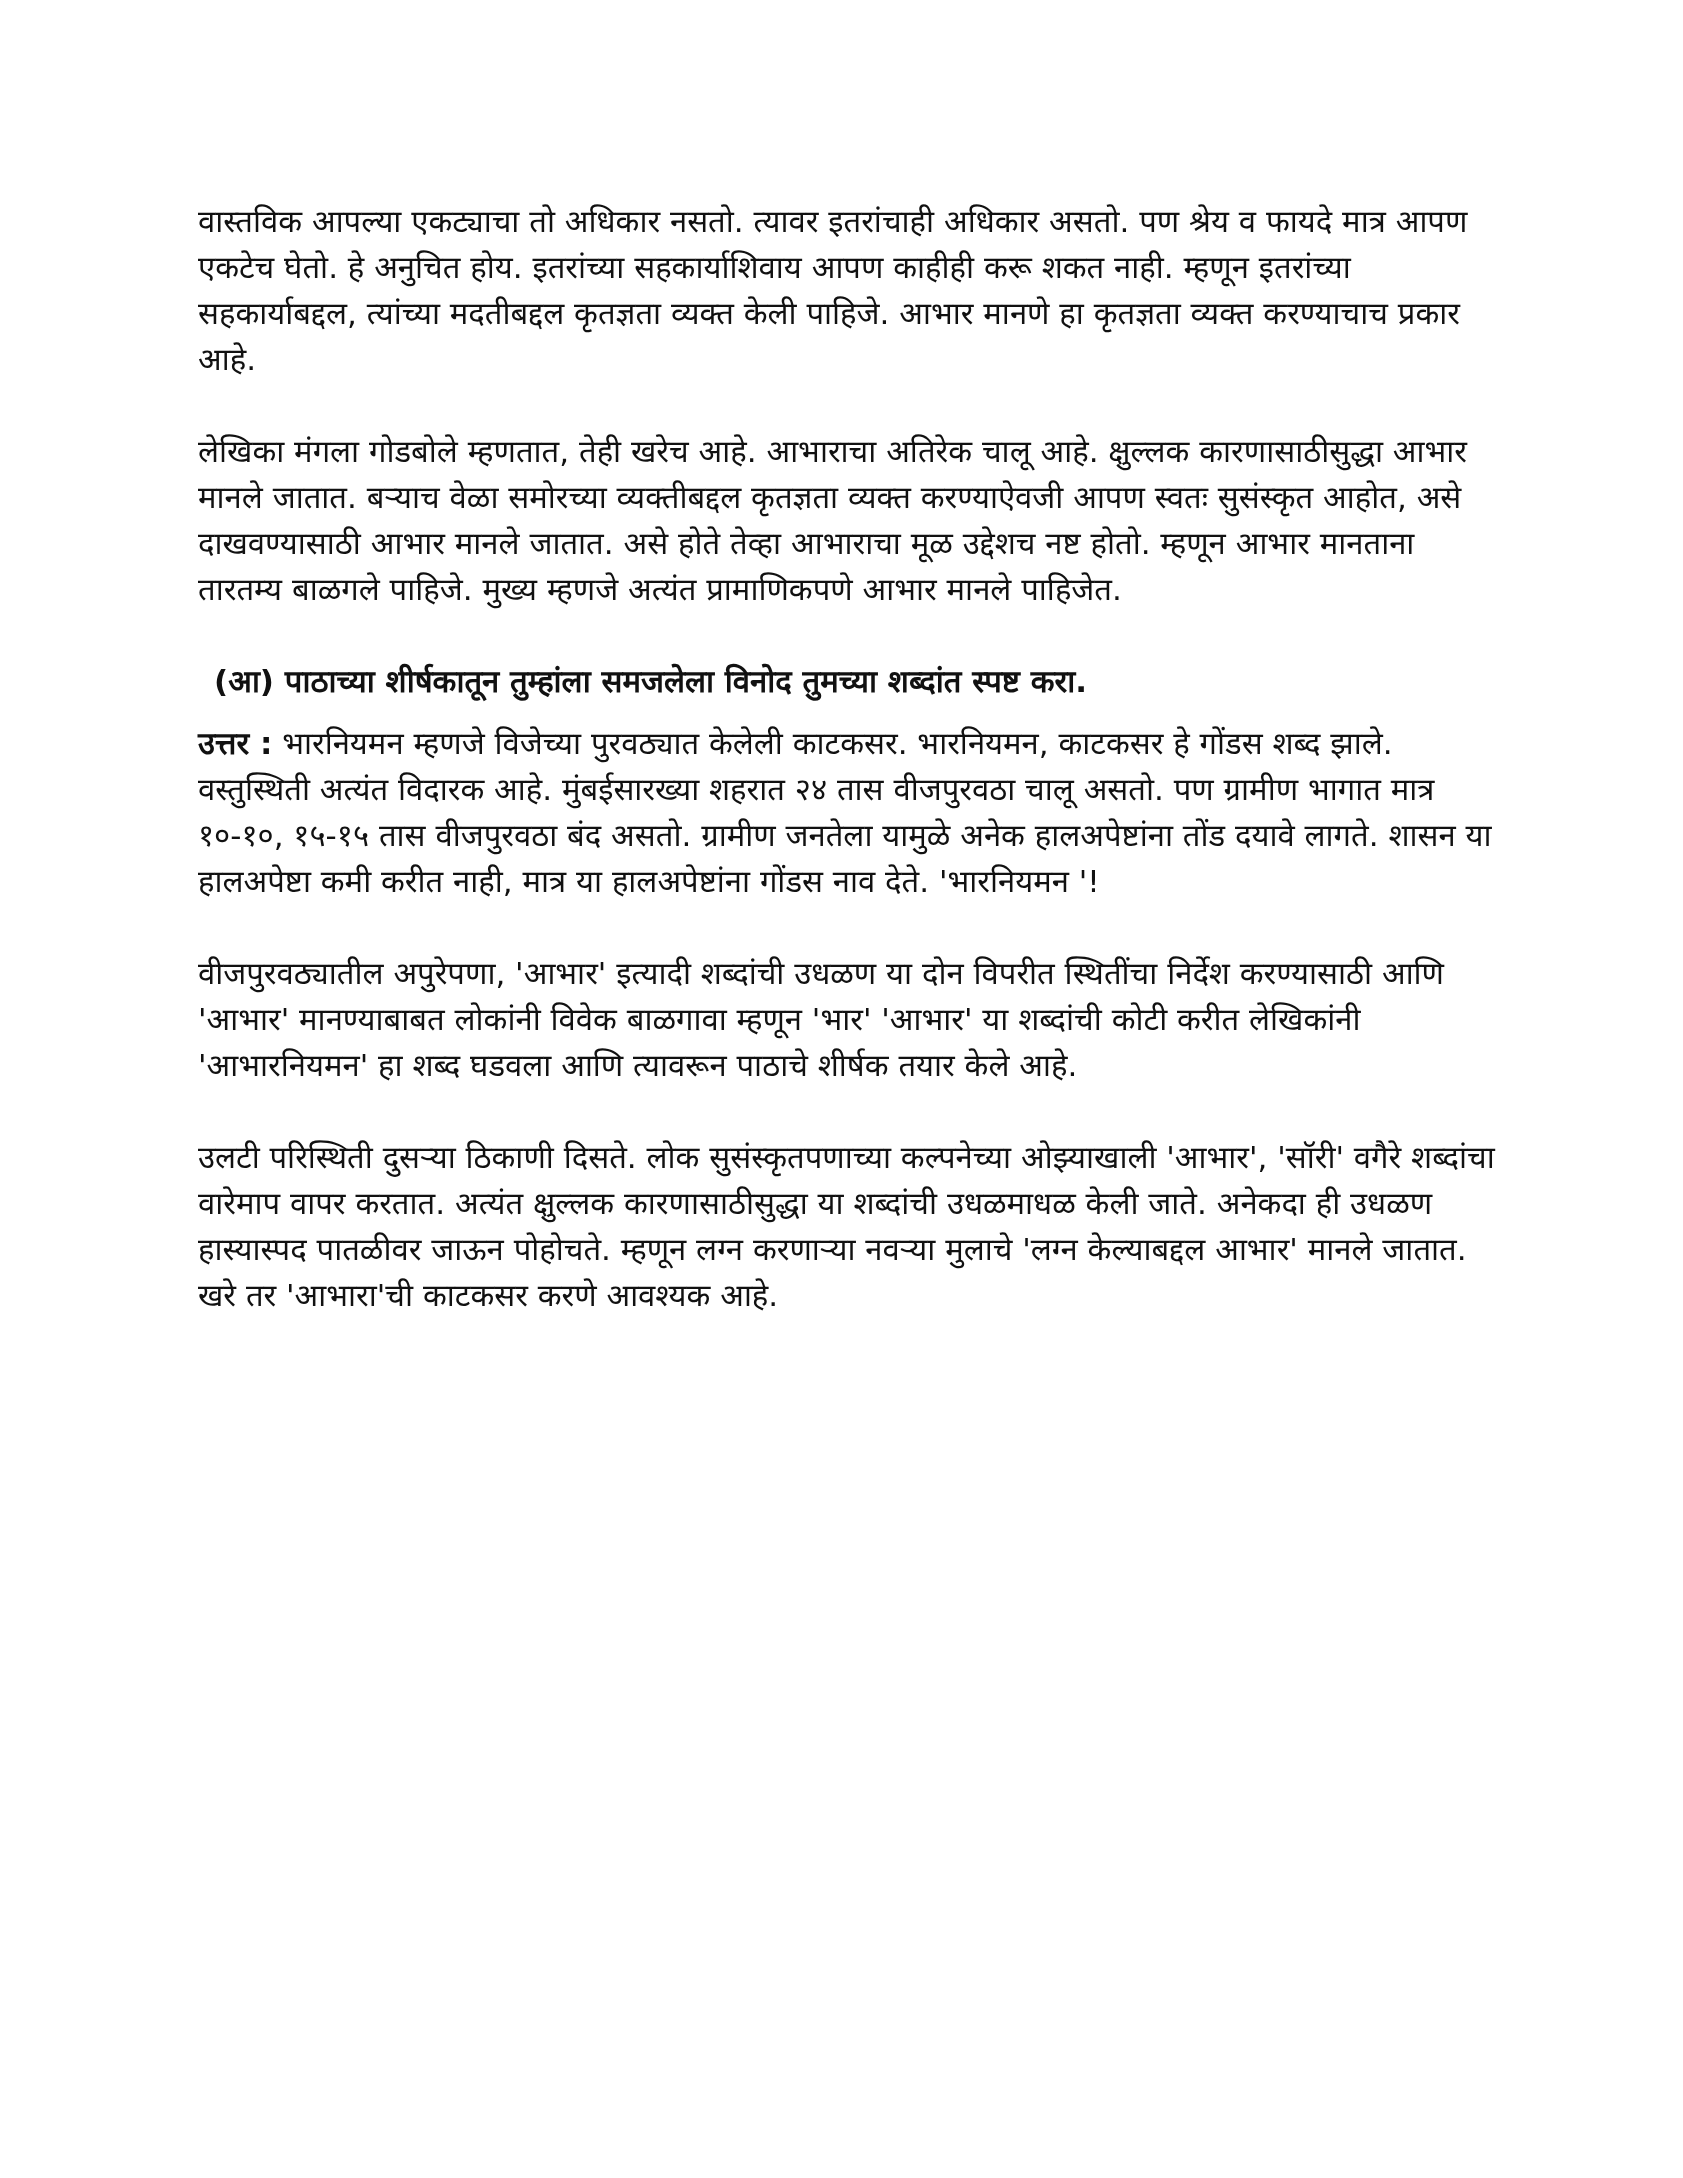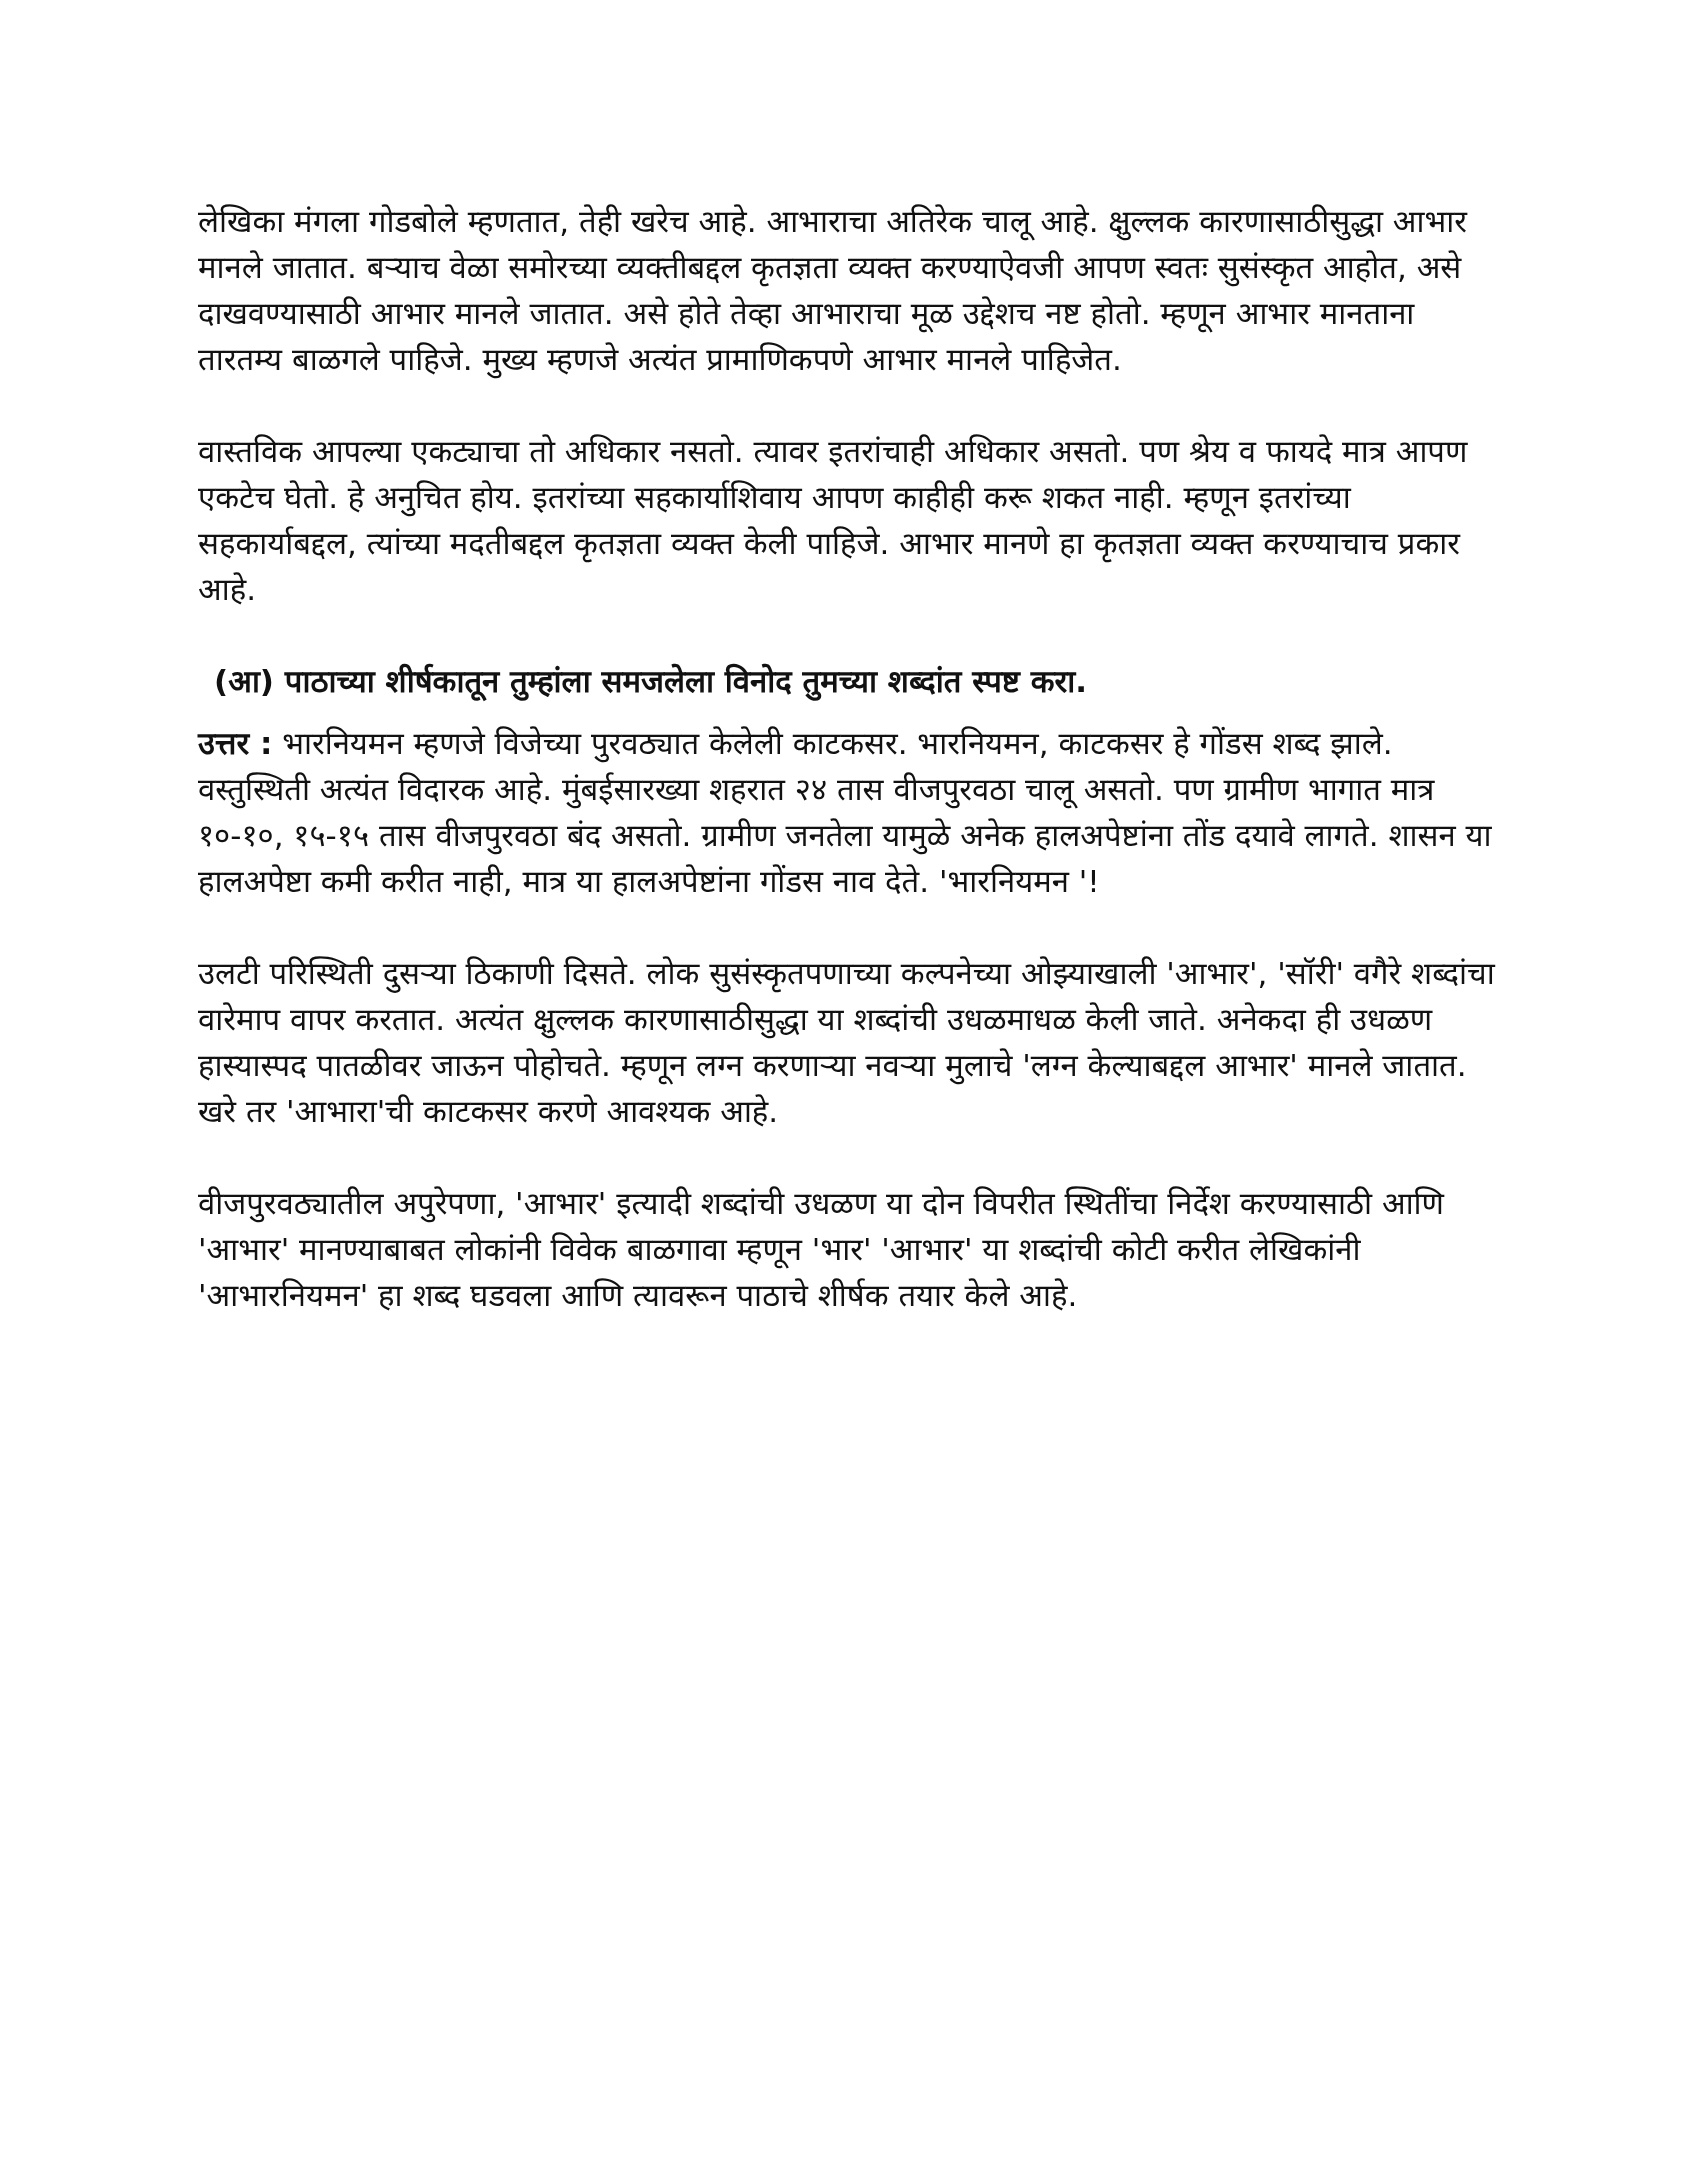--- a/index.html
+++ b/index.html
@@ -11,20 +11,20 @@
   }
   .para { margin: 0 0 46px 0; }
   .question { font-weight: bold; margin: 16px; }
   .answer-label { font-weight: bold; }
   .answer { margin: 0 0 46px 0; }
 </style>
 </head>
 <body>
 
 <div class="page">
+  <p class="para">वास्तविक आपल्या एकट्याचा तो अधिकार नसतो. त्यावर इतरांचाही अधिकार असतो. पण श्रेय व फायदे मात्र आपण एकटेच घेतो. हे अनुचित होय. इतरांच्या सहकार्याशिवाय आपण काहीही करू शकत नाही. म्हणून इतरांच्या सहकार्याबद्दल, त्यांच्या मदतीबद्दल कृतज्ञता व्यक्त केली पाहिजे. आभार मानणे हा कृतज्ञता व्यक्त करण्याचाच प्रकार आहे.</p>
   <p class="para">लेखिका मंगला गोडबोले म्हणतात, तेही खरेच आहे. आभाराचा अतिरेक चालू आहे. क्षुल्लक कारणासाठीसुद्धा आभार मानले जातात. बऱ्याच वेळा समोरच्या व्यक्तीबद्दल कृतज्ञता व्यक्त करण्याऐवजी आपण स्वतः सुसंस्कृत आहोत, असे दाखवण्यासाठी आभार मानले जातात. असे होते तेव्हा आभाराचा मूळ उद्देशच नष्ट होतो. म्हणून आभार मानताना तारतम्य बाळगले पाहिजे. मुख्य म्हणजे अत्यंत प्रामाणिकपणे आभार मानले पाहिजेत.</p>
-  <p class="para">वास्तविक आपल्या एकट्याचा तो अधिकार नसतो. त्यावर इतरांचाही अधिकार असतो. पण श्रेय व फायदे मात्र आपण एकटेच घेतो. हे अनुचित होय. इतरांच्या सहकार्याशिवाय आपण काहीही करू शकत नाही. म्हणून इतरांच्या सहकार्याबद्दल, त्यांच्या मदतीबद्दल कृतज्ञता व्यक्त केली पाहिजे. आभार मानणे हा कृतज्ञता व्यक्त करण्याचाच प्रकार आहे.</p>
   <p class="question">(आ) पाठाच्या शीर्षकातून तुम्हांला समजलेला विनोद तुमच्या शब्दांत स्पष्ट करा.</p>
   <p class="answer"><span class="answer-label">उत्तर :</span><span> भारनियमन म्हणजे विजेच्या पुरवठ्यात केलेली काटकसर. भारनियमन, काटकसर हे गोंडस शब्द झाले. वस्तुस्थिती अत्यंत विदारक आहे. मुंबईसारख्या शहरात २४ तास वीजपुरवठा चालू असतो. पण ग्रामीण भागात मात्र १०-१०, १५-१५ तास वीजपुरवठा बंद असतो. ग्रामीण जनतेला यामुळे अनेक हालअपेष्टांना तोंड दयावे लागते. शासन या हालअपेष्टा कमी करीत नाही, मात्र या हालअपेष्टांना गोंडस नाव देते. 'भारनियमन '!</span></p>
+  <p class="para">वीजपुरवठ्यातील अपुरेपणा, 'आभार' इत्यादी शब्दांची उधळण या दोन विपरीत स्थितींचा निर्देश करण्यासाठी आणि 'आभार' मानण्याबाबत लोकांनी विवेक बाळगावा म्हणून 'भार' 'आभार' या शब्दांची कोटी करीत लेखिकांनी 'आभारनियमन' हा शब्द घडवला आणि त्यावरून पाठाचे शीर्षक तयार केले आहे.</p>
   <p class="para">उलटी परिस्थिती दुसऱ्या ठिकाणी दिसते. लोक सुसंस्कृतपणाच्या कल्पनेच्या ओझ्याखाली 'आभार', 'सॉरी' वगैरे शब्दांचा वारेमाप वापर करतात. अत्यंत क्षुल्लक कारणासाठीसुद्धा या शब्दांची उधळमाधळ केली जाते. अनेकदा ही उधळण हास्यास्पद पातळीवर जाऊन पोहोचते. म्हणून लग्न करणाऱ्या नवऱ्या मुलाचे 'लग्न केल्याबद्दल आभार' मानले जातात. खरे तर 'आभारा'ची काटकसर करणे आवश्यक आहे.</p>
-  <p class="para">वीजपुरवठ्यातील अपुरेपणा, 'आभार' इत्यादी शब्दांची उधळण या दोन विपरीत स्थितींचा निर्देश करण्यासाठी आणि 'आभार' मानण्याबाबत लोकांनी विवेक बाळगावा म्हणून 'भार' 'आभार' या शब्दांची कोटी करीत लेखिकांनी 'आभारनियमन' हा शब्द घडवला आणि त्यावरून पाठाचे शीर्षक तयार केले आहे.</p>
 </div>
 
 
 </body></html>

